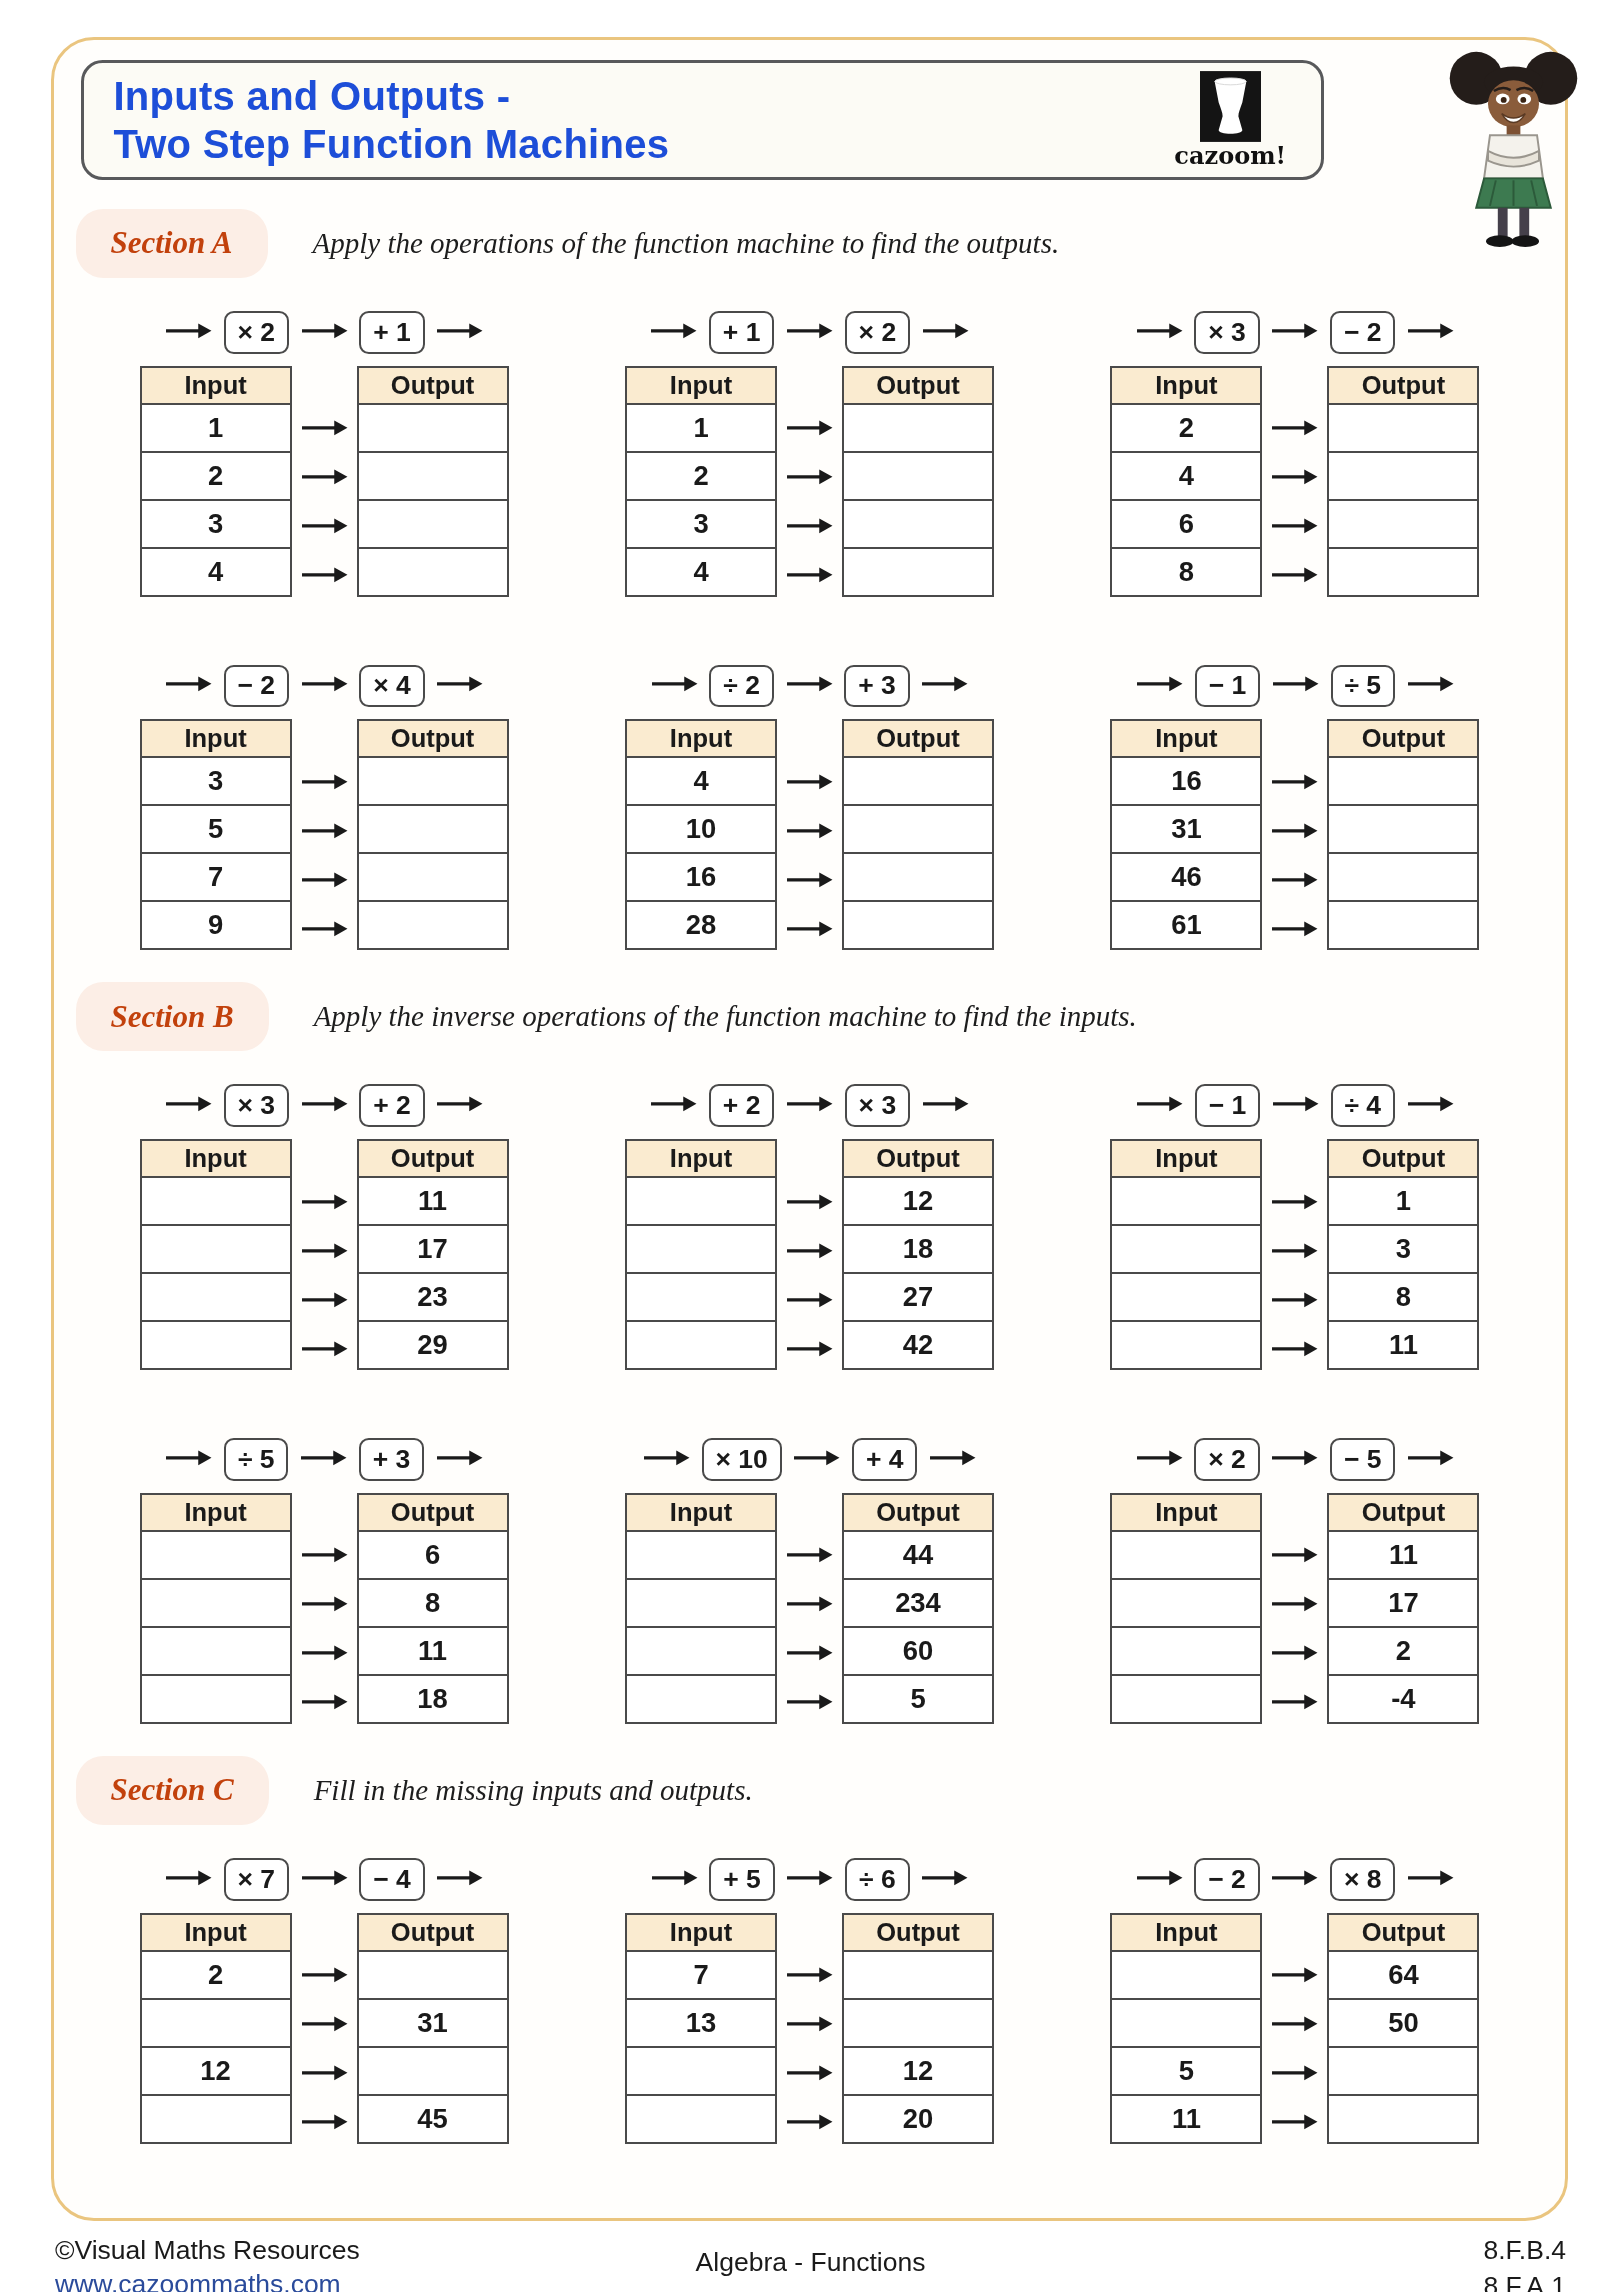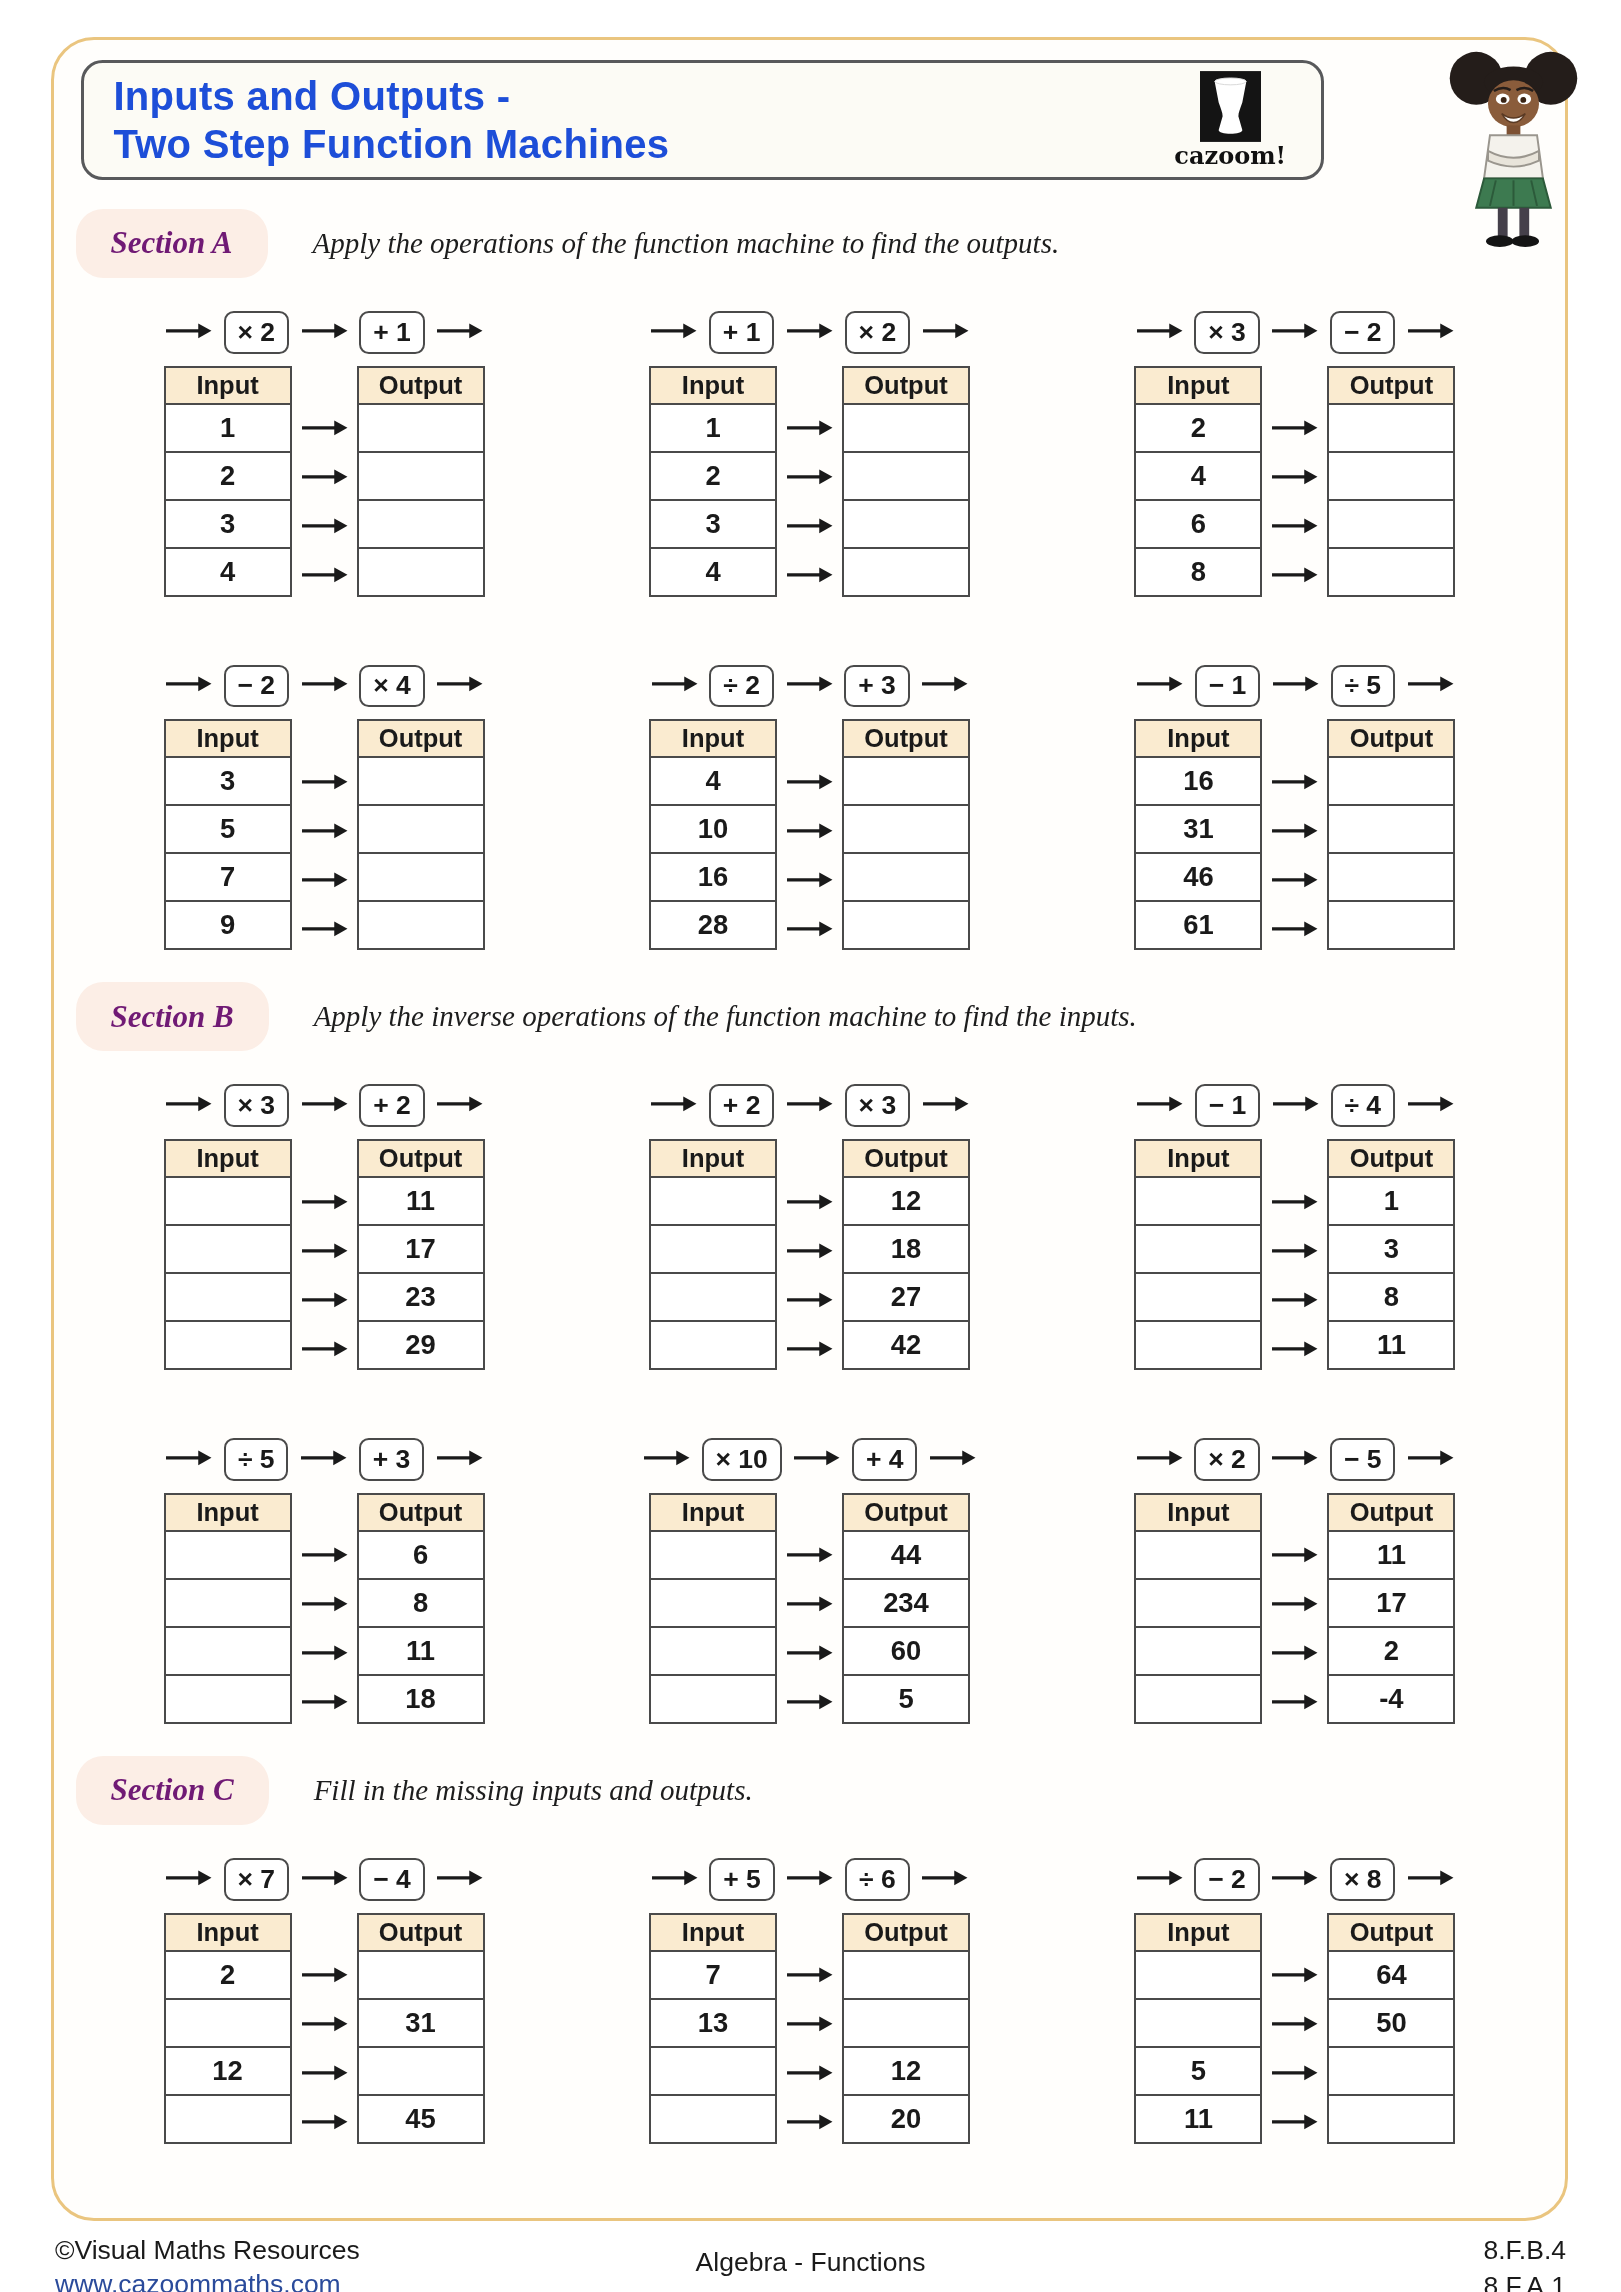--- a/index.html
+++ b/index.html
@@ -12,30 +12,30 @@
   .titlebar{display:flex;justify-content:space-between;align-items:center;
             border:3.4px solid #58595b;border-radius:21.6px;background:#fcfbf5;
             width:1243px;height:120px;box-sizing:border-box;padding:7.8px 25.5px 7.8px 29px;margin-top:3.9px;}
   .title{font-weight:bold;font-size:40px;line-height:1.2;letter-spacing:0.3px;color:#1d4ed8;}
   .logo{display:flex;flex-direction:column;align-items:center;line-height:1;margin-right:9.8px;}
   .logo-text{font-family:"DejaVu Serif",serif;font-weight:bold;font-size:24px;letter-spacing:0px;margin-top:2px;color:#111;}
   .character{position:absolute;right:25.5px;top:45px;}
   
   .sec-head{display:flex;align-items:center;margin:29px 0 25.5px -5.9px;}
   .sec-pill{background:#FCEEE6;border-radius:27.4px;padding:16.7px 35px;
-            font-family:"Liberation Serif",serif;font-style:italic;font-weight:bold;font-size:31px;color:#701a75;}
+            font-family:"Liberation Serif",serif;font-style:italic;font-weight:bold;font-size:31px;color:#c2410c;}
   .sec-instr{font-family:"Liberation Serif",serif;font-style:italic;font-size:29px;margin-left:45px;color:#1d1d1d;text-align:center;}
   
   .machine-grid{display:grid;grid-template-columns:repeat(3,1fr);row-gap:65px;justify-items:center;margin:33px 0 9.8px 0;}
   .mgroup{display:flex;flex-direction:column;align-items:center;}
   .machine-row{display:flex;align-items:center;gap:11.8px;margin-bottom:11.8px;}
   .opbox{min-width:57px;box-sizing:border-box;padding:3.9px 11.8px;border:2.9px solid #4a4a4a;border-radius:9.8px;
          background:#fff;font-weight:bold;font-size:26.5px;text-align:center;white-space:nowrap;}
   .tables-row{display:flex;align-items:flex-start;}
-  .tbl{width:128px;border:2.9px solid #4a4a4a;background:#fff;box-sizing:border-box;}
+  .tbl{width:152px;border:2.9px solid #4a4a4a;background:#fff;box-sizing:border-box;}
   .thead{height:35px;background:#FAEBD0;border-bottom:2.9px solid #4a4a4a;
          display:flex;align-items:center;justify-content:center;font-weight:bold;font-size:25.5px;}
   .tcell{height:46px;display:flex;align-items:center;justify-content:center;font-weight:bold;font-size:27.4px;}
   .tcell + .tcell{border-top:2.9px solid #4a4a4a;}
   .arrowcol{width:65px;display:flex;flex-direction:column;padding-top:38px;}
   .rowarrow{height:49px;display:flex;align-items:center;justify-content:center;}
   
   .footer{position:absolute;left:55px;top:2233px;width:1511px;font-size:26.5px;}
   .credit{line-height:1.3;}
   .site-link{color:#2A4B9B;text-decoration:underline;}

